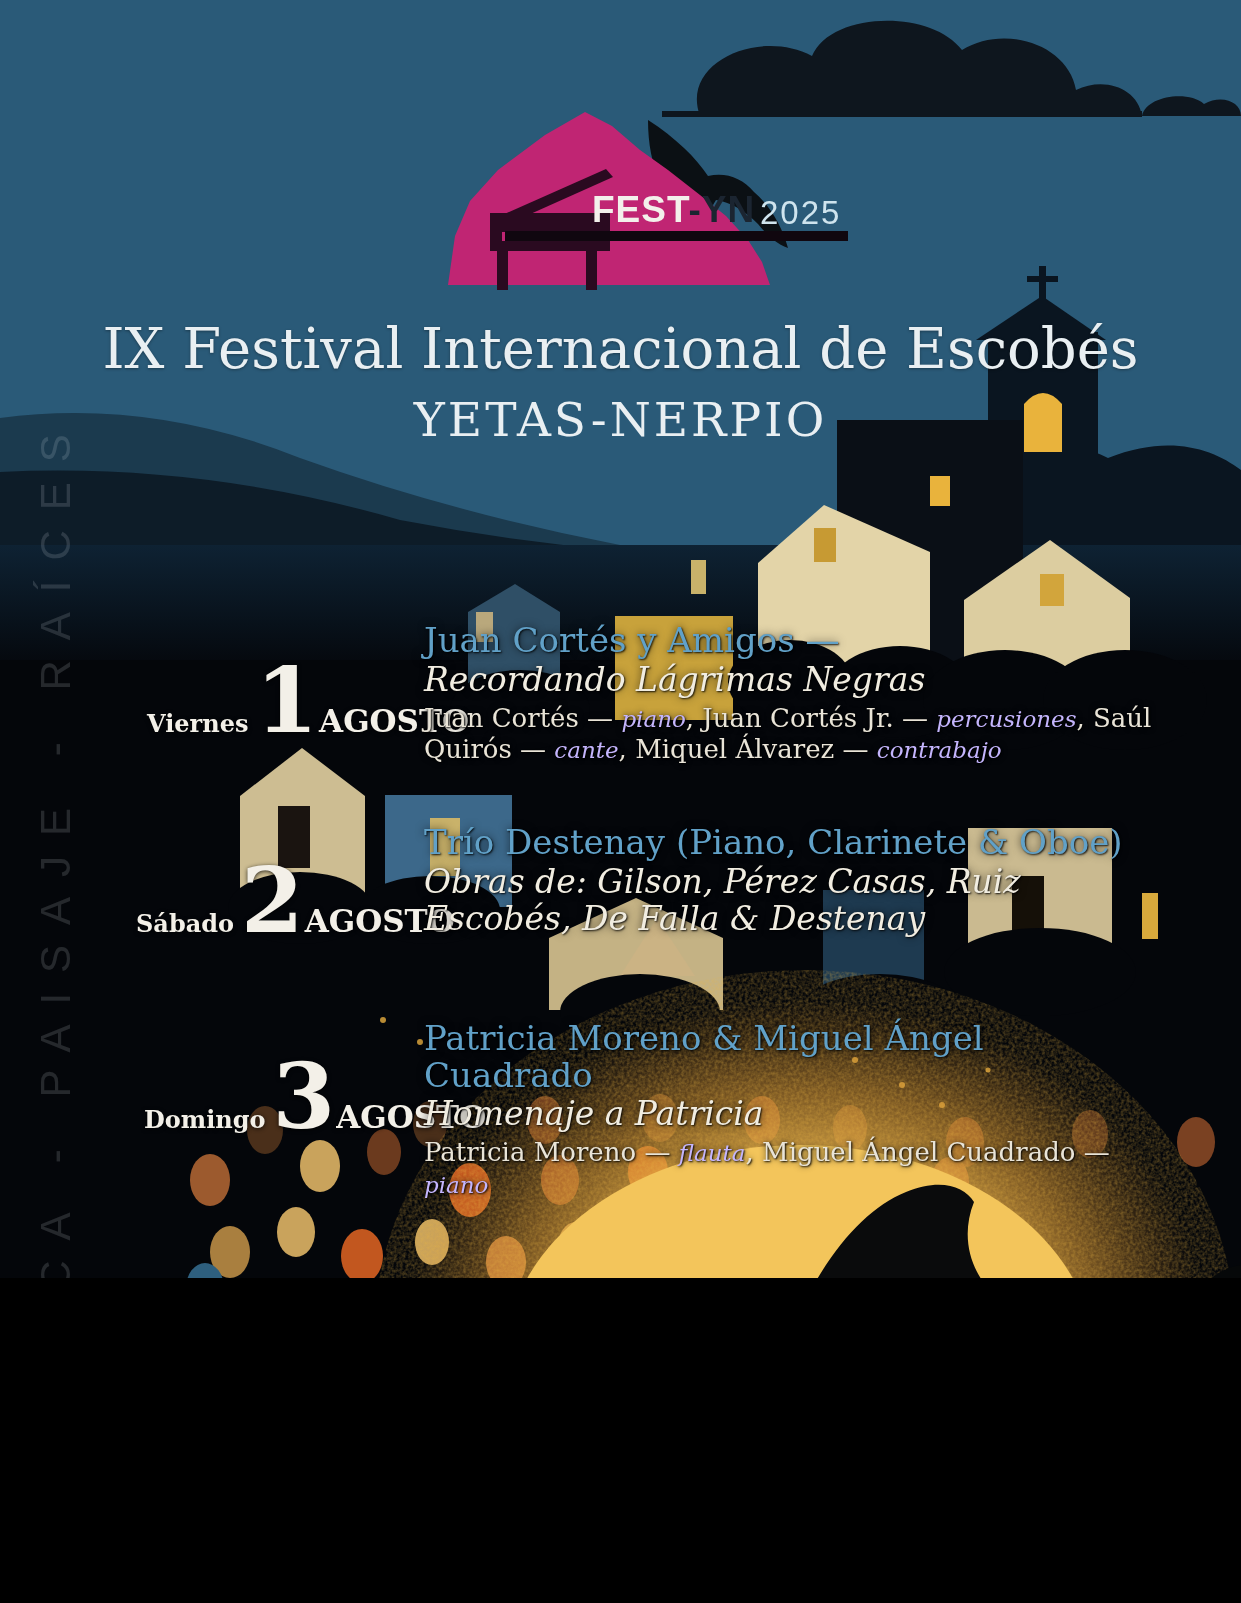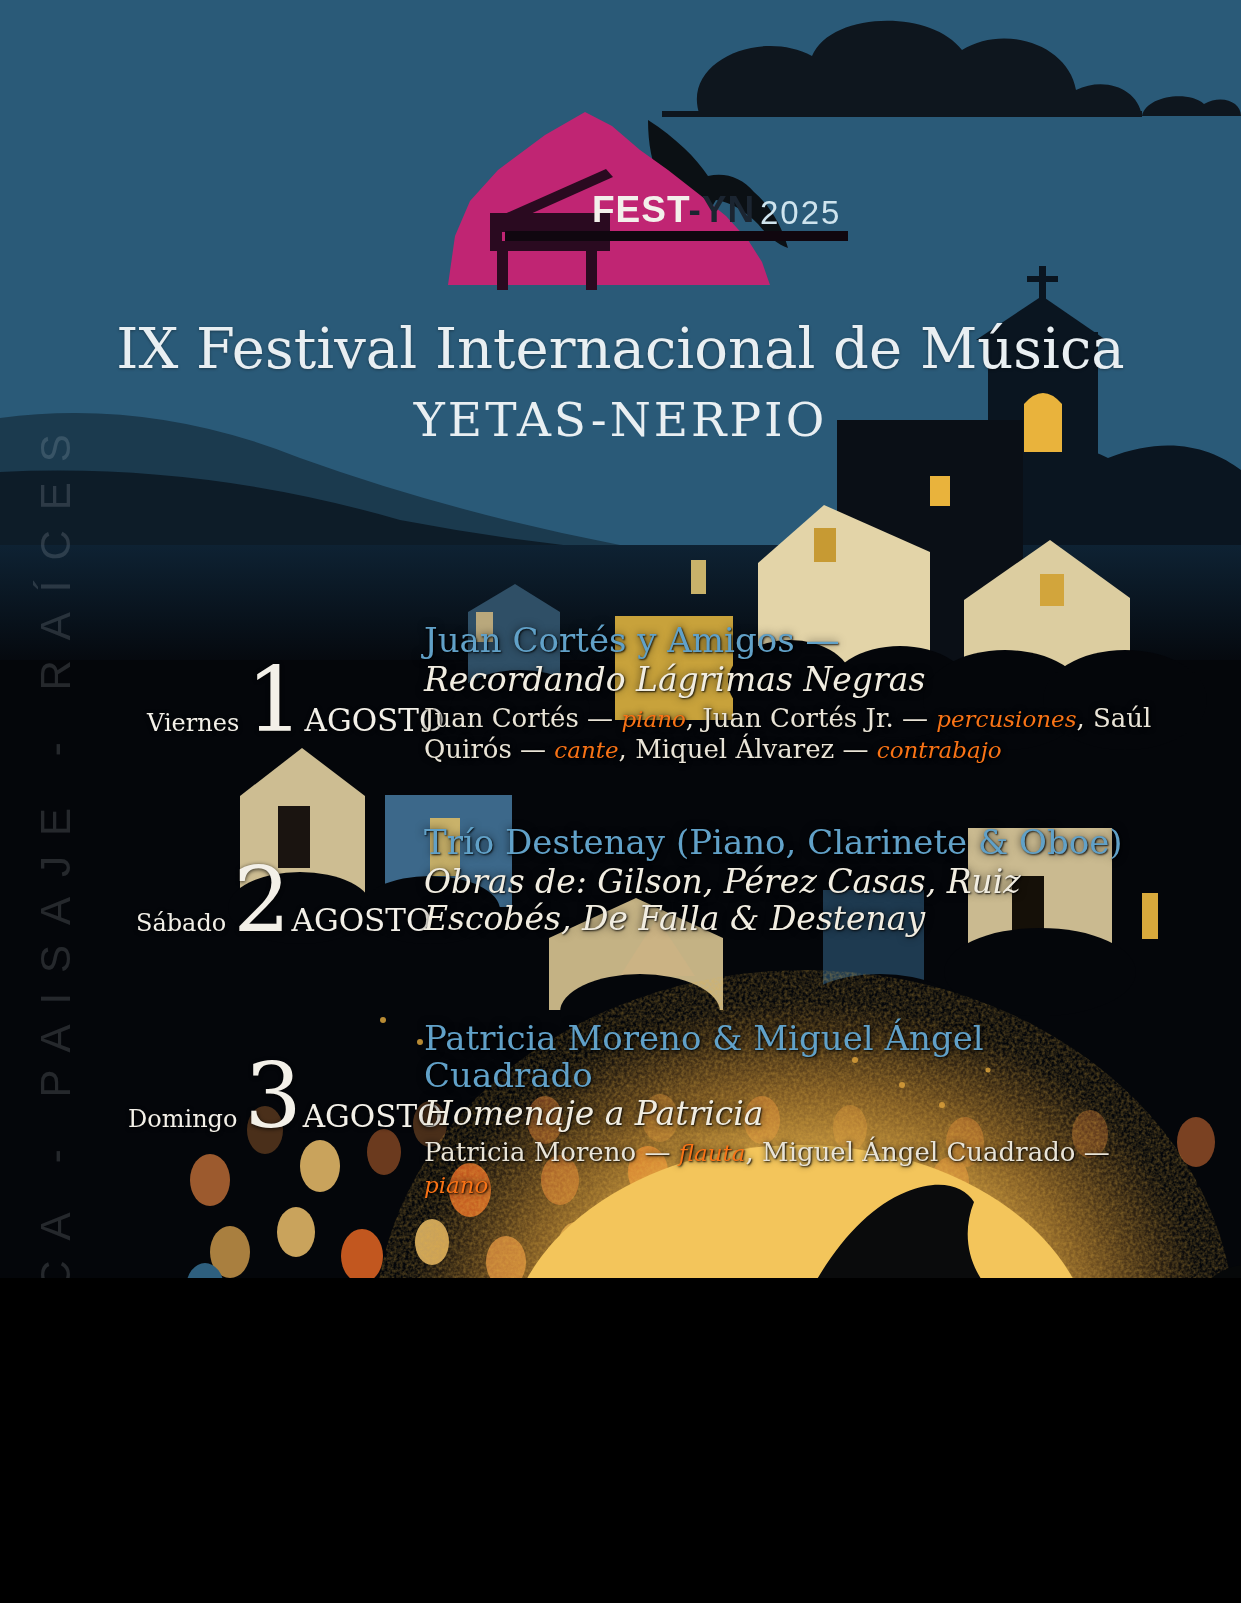--- a/index.html
+++ b/index.html
@@ -24,38 +24,38 @@
     font-size:47px;letter-spacing:3px;color:#E9EFF2;}
 
   
   .side-rail{position:absolute;left:56px;top:945px;white-space:nowrap;
     transform:translate(-50%,-50%) rotate(-90deg);
     font-family:"Liberation Sans", sans-serif;font-weight:300;
     font-size:42px;letter-spacing:20px;color:rgba(225,238,244,0.15);}
 
   
   .ev-date{position:absolute;display:flex;align-items:baseline;color:#F3F0E8;
-    text-shadow:0 1px 4px rgba(0,0,0,.8);}
+    text-shadow:0 1px 4px rgba(0,0,0,.8);font-weight:bold;}
   .ev-date .day{font-size:24px;}
   .ev-date .num{font-size:90px;line-height:.85;margin:0 1px 0 7px;}
   .ev-date .month{font-size:31px;}
 
   .ev-content{position:absolute;width:728px;}
   .ev-title{font-size:34px;line-height:1.08;color:#61A1C8;
     text-shadow:0 0 8px rgba(0,0,0,.7),1px 1px 2px rgba(0,0,0,.85);}
   .ev-sub{font-size:33px;font-style:italic;line-height:1.12;color:#F1EDE1;margin-top:3px;
     text-shadow:0 0 8px rgba(0,0,0,.7),1px 1px 2px rgba(0,0,0,.85);}
   .ev-performers{font-size:26px;line-height:1.2;color:#E9E4D7;margin-top:4px;
     text-shadow:0 0 6px rgba(0,0,0,.8),1px 1px 2px rgba(0,0,0,.9);}
-  .ev-performers em{font-size:23px;color:#f97316;}
+  .ev-performers em{font-size:23px;color:#c4b5fd;}
   .e1-date{left:147px;top:662px;}
   .e1-content{left:424px;top:622px;}
   .e2-date{left:136px;top:862px;}
   .e2-content{left:424px;top:824px;}
-  .e3-date{left:128px;top:1058px;}
+  .e3-date{left:144px;top:1058px;}
   .e3-content{left:424px;top:1020px;}
 </style>
 </head>
 <body>
 
 <div class="poster">
 
   <svg class="art" viewBox="0 0 1241 1603" aria-hidden="true">
     <defs>
       <radialGradient id="glow" cx="50%" cy="50%" r="50%">
@@ -253,21 +253,21 @@
       <ellipse cx="1195" cy="1485" rx="92" ry="145"></ellipse>
       <ellipse cx="1245" cy="1380" rx="72" ry="115"></ellipse>
     </g>
   </svg>
 
   <div class="logo-fest">
     <span class="fest">FEST</span><span class="yn">-YN</span>
   </div>
   <div class="logo-year">2025</div>
 
-  <div class="main-title">IX Festival Internacional de Música</div>
+  <div class="main-title">IX Festival Internacional de Escobés</div>
   <div class="main-subtitle">YETAS-NERPIO</div>
 
   <div class="side-rail">MÚSICA - PAISAJE - RAÍCES</div>
 
   <div class="ev-date e1-date">
     <span class="day">Viernes</span>
     <span class="num">1</span>
     <span class="month">AGOSTO</span>
   </div>
   <div class="ev-content e1-content">

